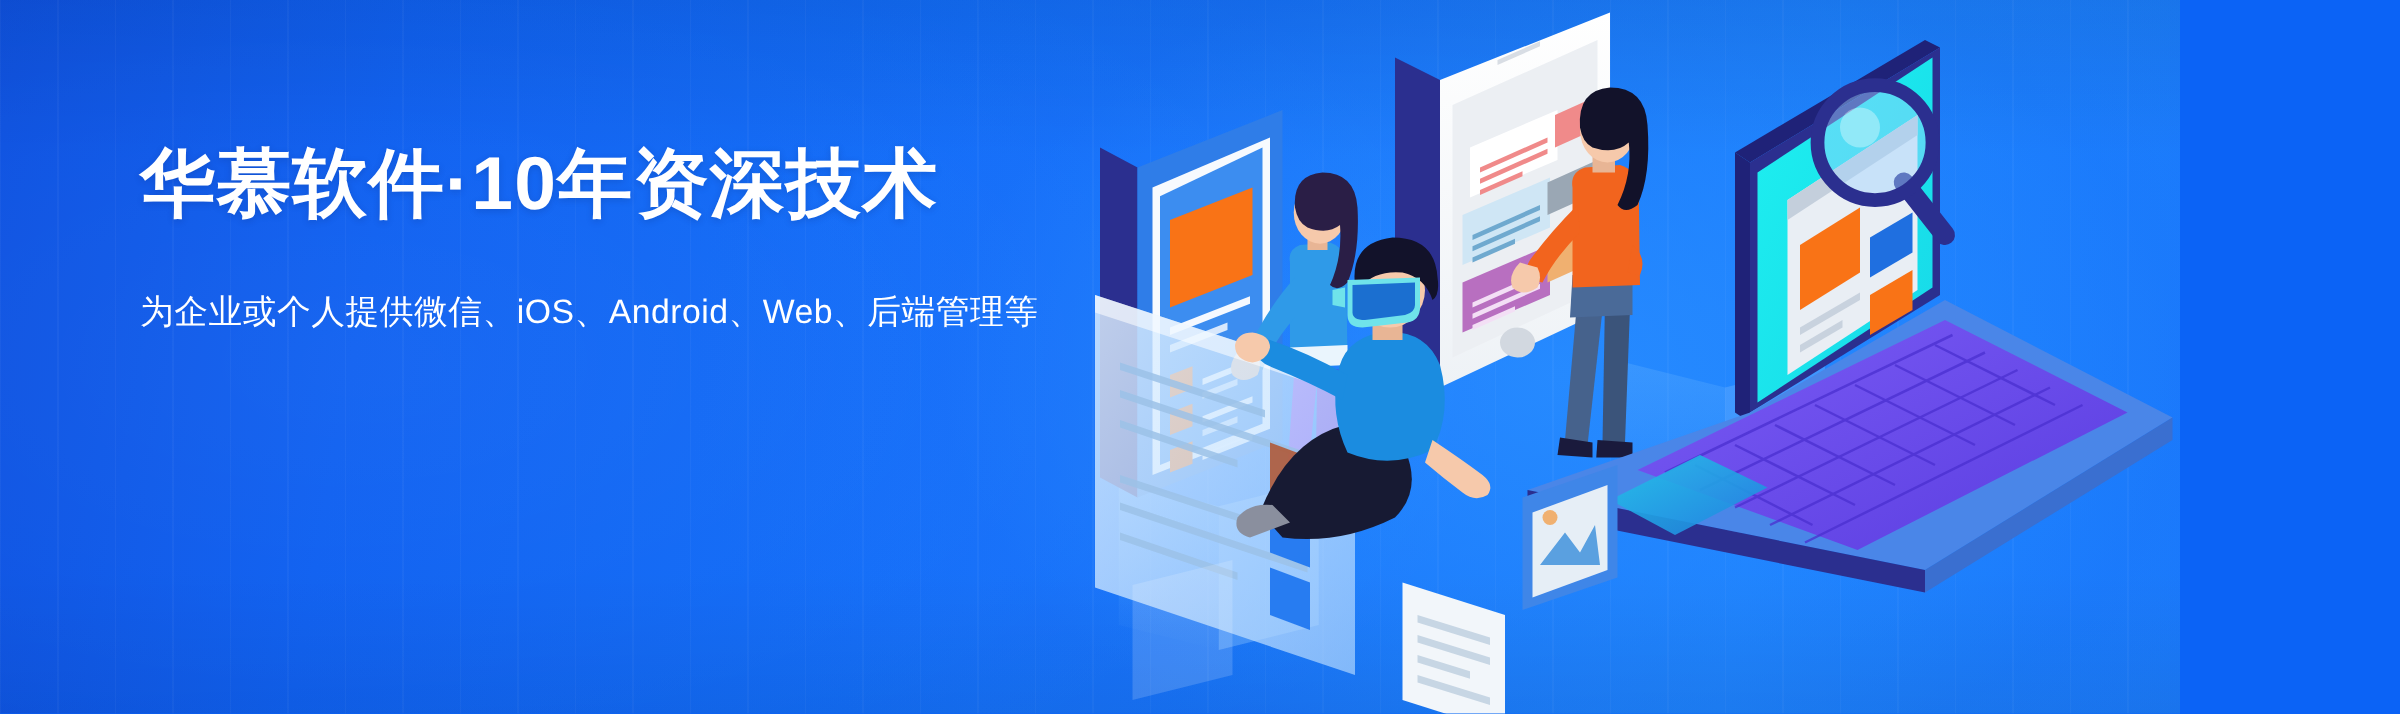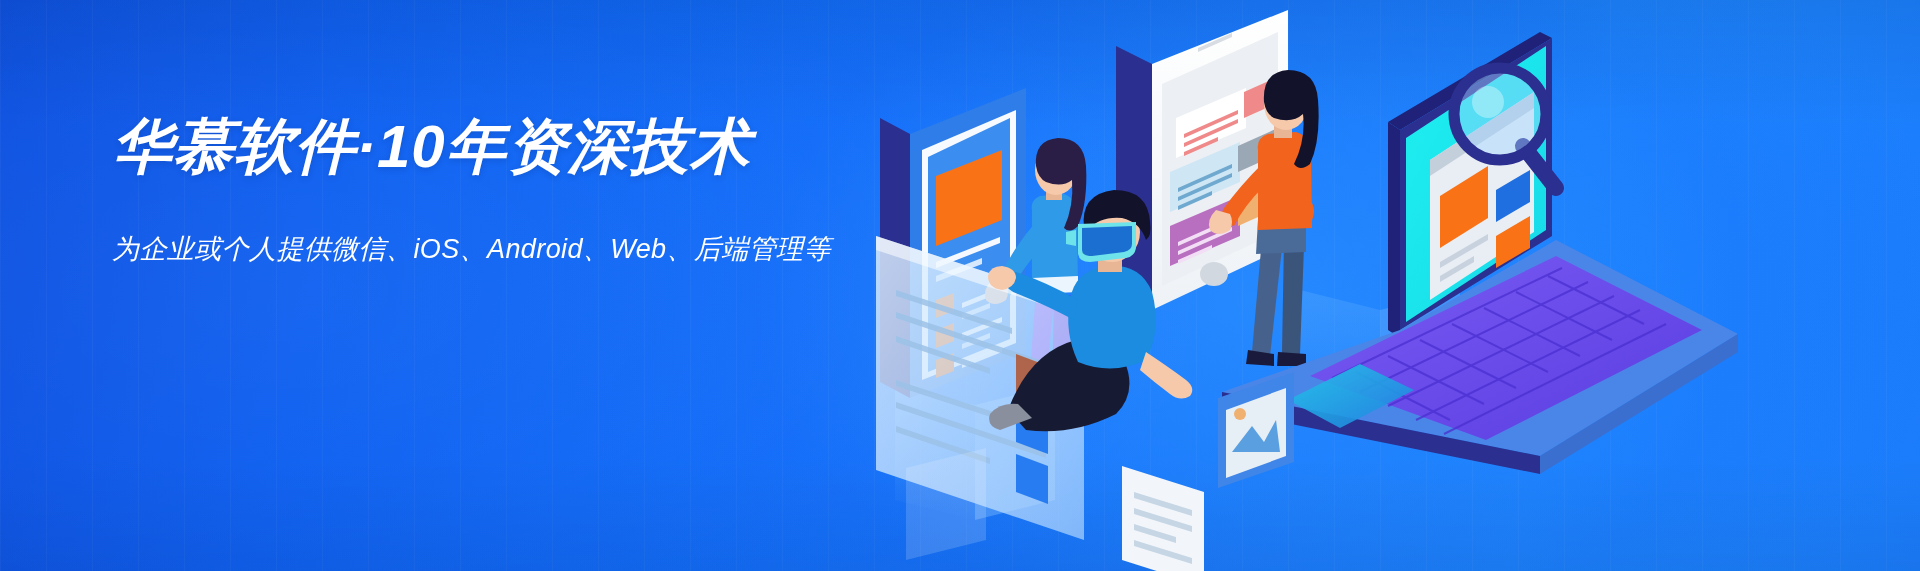--- a/index.html
+++ b/index.html
@@ -4,26 +4,25 @@
 <style>
   * { margin:0; padding:0; box-sizing:border-box; }
   html, body { width:1920px; height:571px; overflow:hidden; }
   body {
     font-family:"Liberation Sans","DejaVu Sans",sans-serif;
     background:#0b63f6;
   }
 
   .banner {
     position:relative;
-    width:1920px; height:571px;
+    width:1744px; height:571px;
     overflow:hidden;
     background:
       radial-gradient(ellipse 900px 620px at 1250px 300px, rgba(40,140,255,0.85) 0%, rgba(25,110,250,0.25) 55%, rgba(10,95,245,0) 78%),
       linear-gradient(100deg, #0a4fe0 0%, #0a5df0 18%, #0f6bf8 42%, #1878fb 62%, #1d86ff 80%, #1b7cfb 100%);
-    font-style: italic;
   }
 
   
   .stripes {
     position:absolute; inset:0;
     background-image:repeating-linear-gradient(90deg,
       rgba(255,255,255,0.035) 0px, rgba(255,255,255,0.035) 1px,
       rgba(255,255,255,0) 1px, rgba(255,255,255,0) 46px);
     pointer-events:none;
   }

